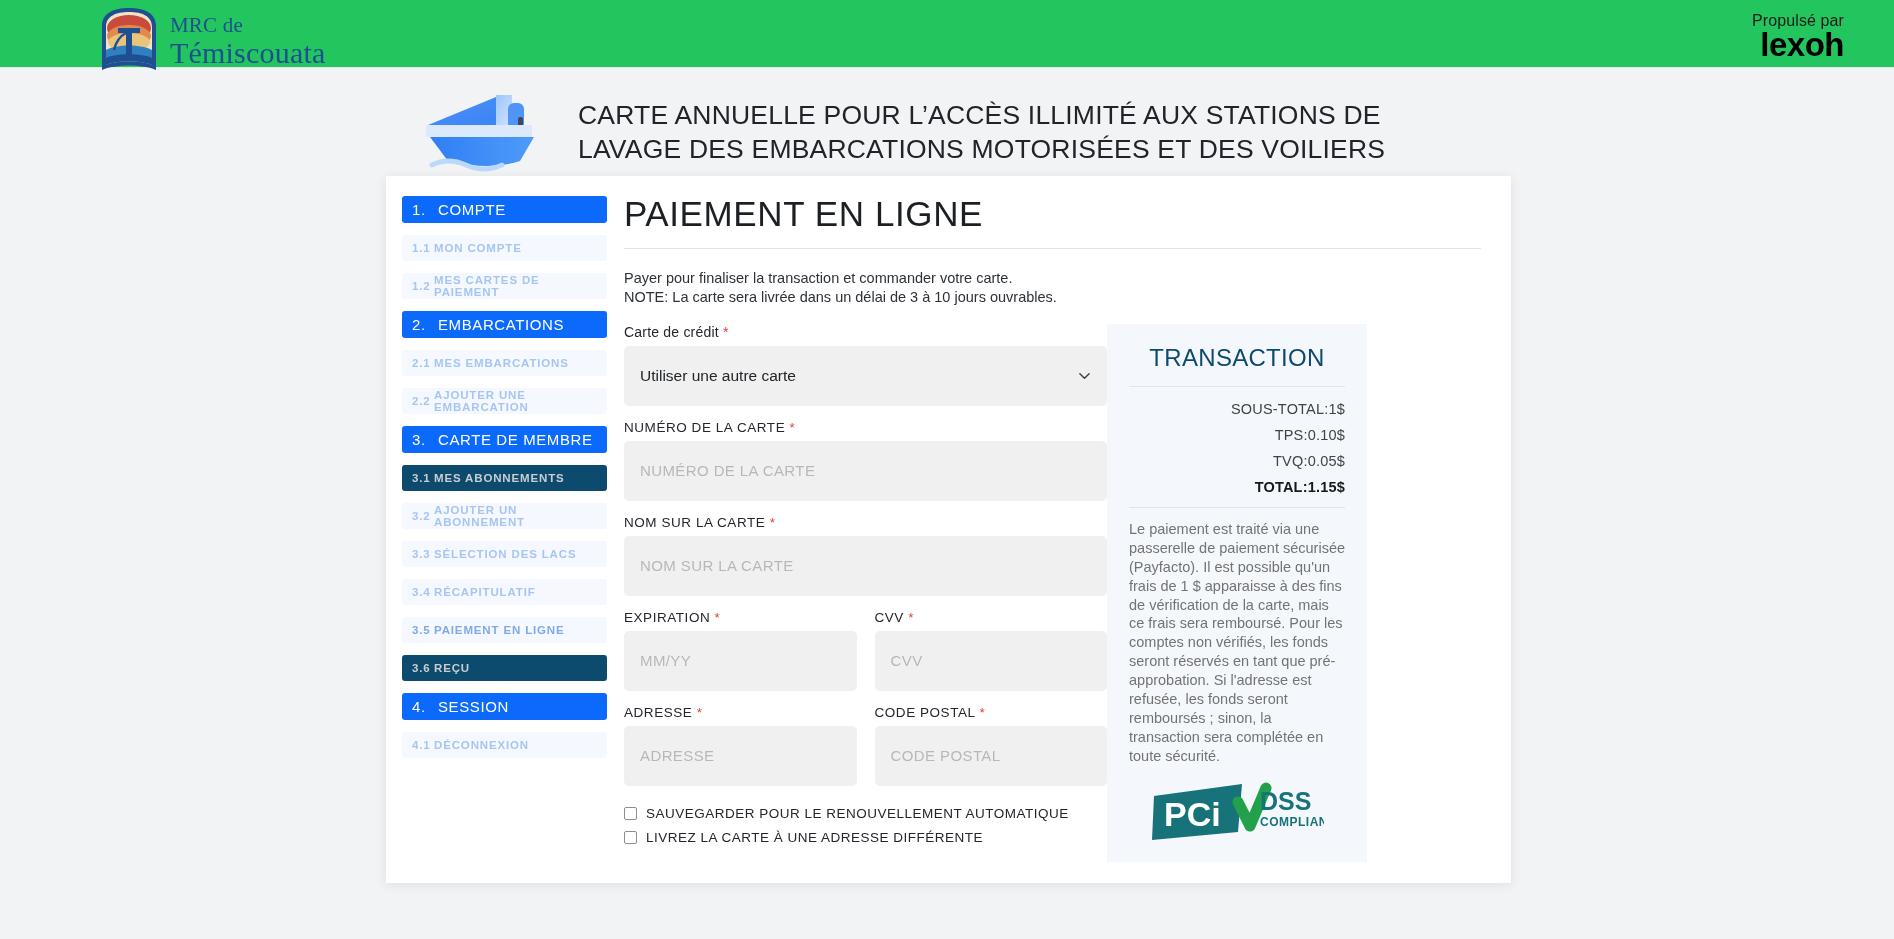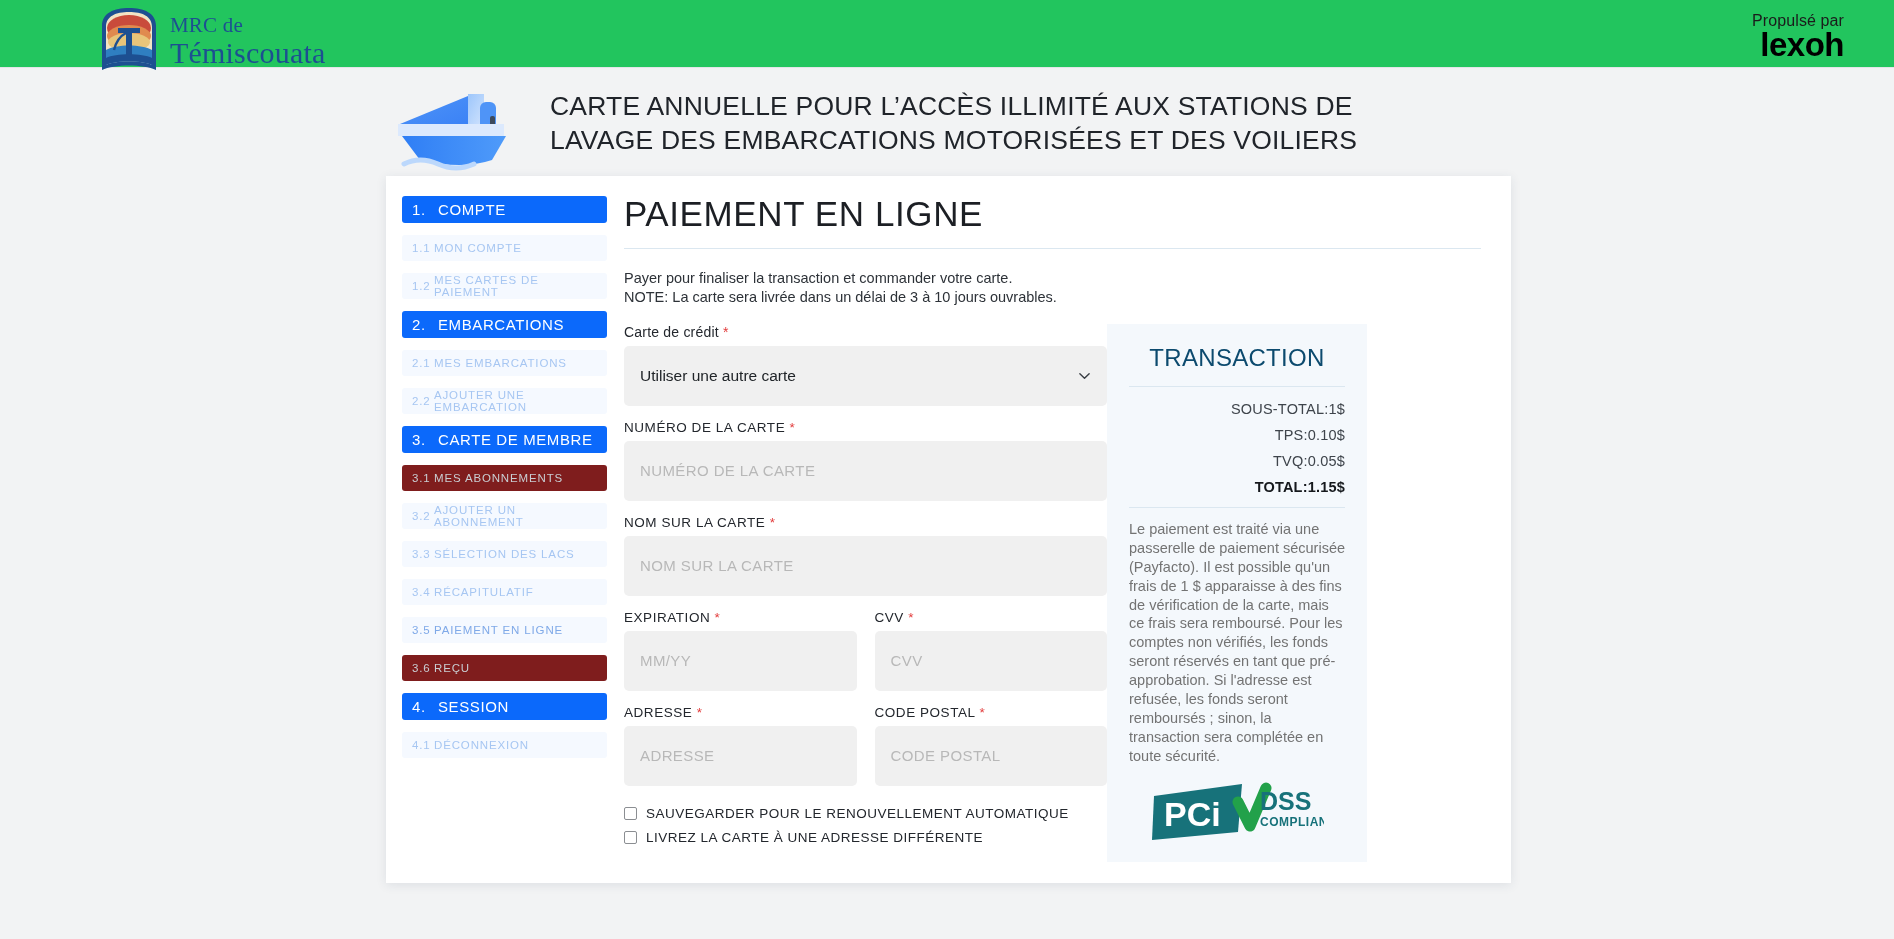--- a/index.html
+++ b/index.html
@@ -36,24 +36,25 @@
     position: absolute;
     right: 50px; top: 12px;
     text-align: right;
   }
   .powered .pp { font-size: 16px; color: #1b1b1b; letter-spacing: .1px; }
   .powered .lexoh { font-size: 33px; font-weight: 700; color: #000; letter-spacing: -0.5px; margin-top: -4px;}
 
   
   .banner {
     display: flex;
-    align-items: flex-start;
+    align-items: center;
     gap: 24px;
     padding: 22px 0 0 398px;
     height: 108px;
+    margin-left: 28px;
   }
   .boat-wrap { width: 128px; height: 84px; flex: none; }
   .banner-title {
     font-size: 26.5px;
     letter-spacing: .2px;
     line-height: 1.28;
     color: #20242a;
     max-width: 860px;
     font-weight: 400;
   }
@@ -78,37 +79,38 @@
   .nav-item {
     height: 26px;
     border-radius: 3px;
     display: flex;
     align-items: center;
     margin-bottom: 12px;
     width: 205px;
     padding-left: 10px;
     font-size: 13.5px;
     letter-spacing: .7px;
+    font-weight: bold;
   }
   .nav-item.major {
     background: #0b69fb;
     color: #ffffff;
     height: 27px;
     font-size: 15px;
     font-weight: 400;
     letter-spacing: .6px;
   }
   .nav-item.minor {
     background: #f5f9ff;
     color: #a6c6f2;
     font-size: 11.5px;
     letter-spacing: .85px;
   }
   .nav-item.minor.active { color: #7fa9e8; }
-  .nav-item.minor.dim { color: #c9cdd2; background: #7f1d1d;}
+  .nav-item.minor.dim { color: #c9cdd2; background: #0c4a6e;}
   .nav-num { display:inline-block; min-width: 22px; }
   .nav-item.major .nav-num { min-width: 26px; }
 
   
   .content {
     flex: 1;
     padding: 18px 30px 0 16px;
   }
   .content h1 {
     font-size: 35px;

